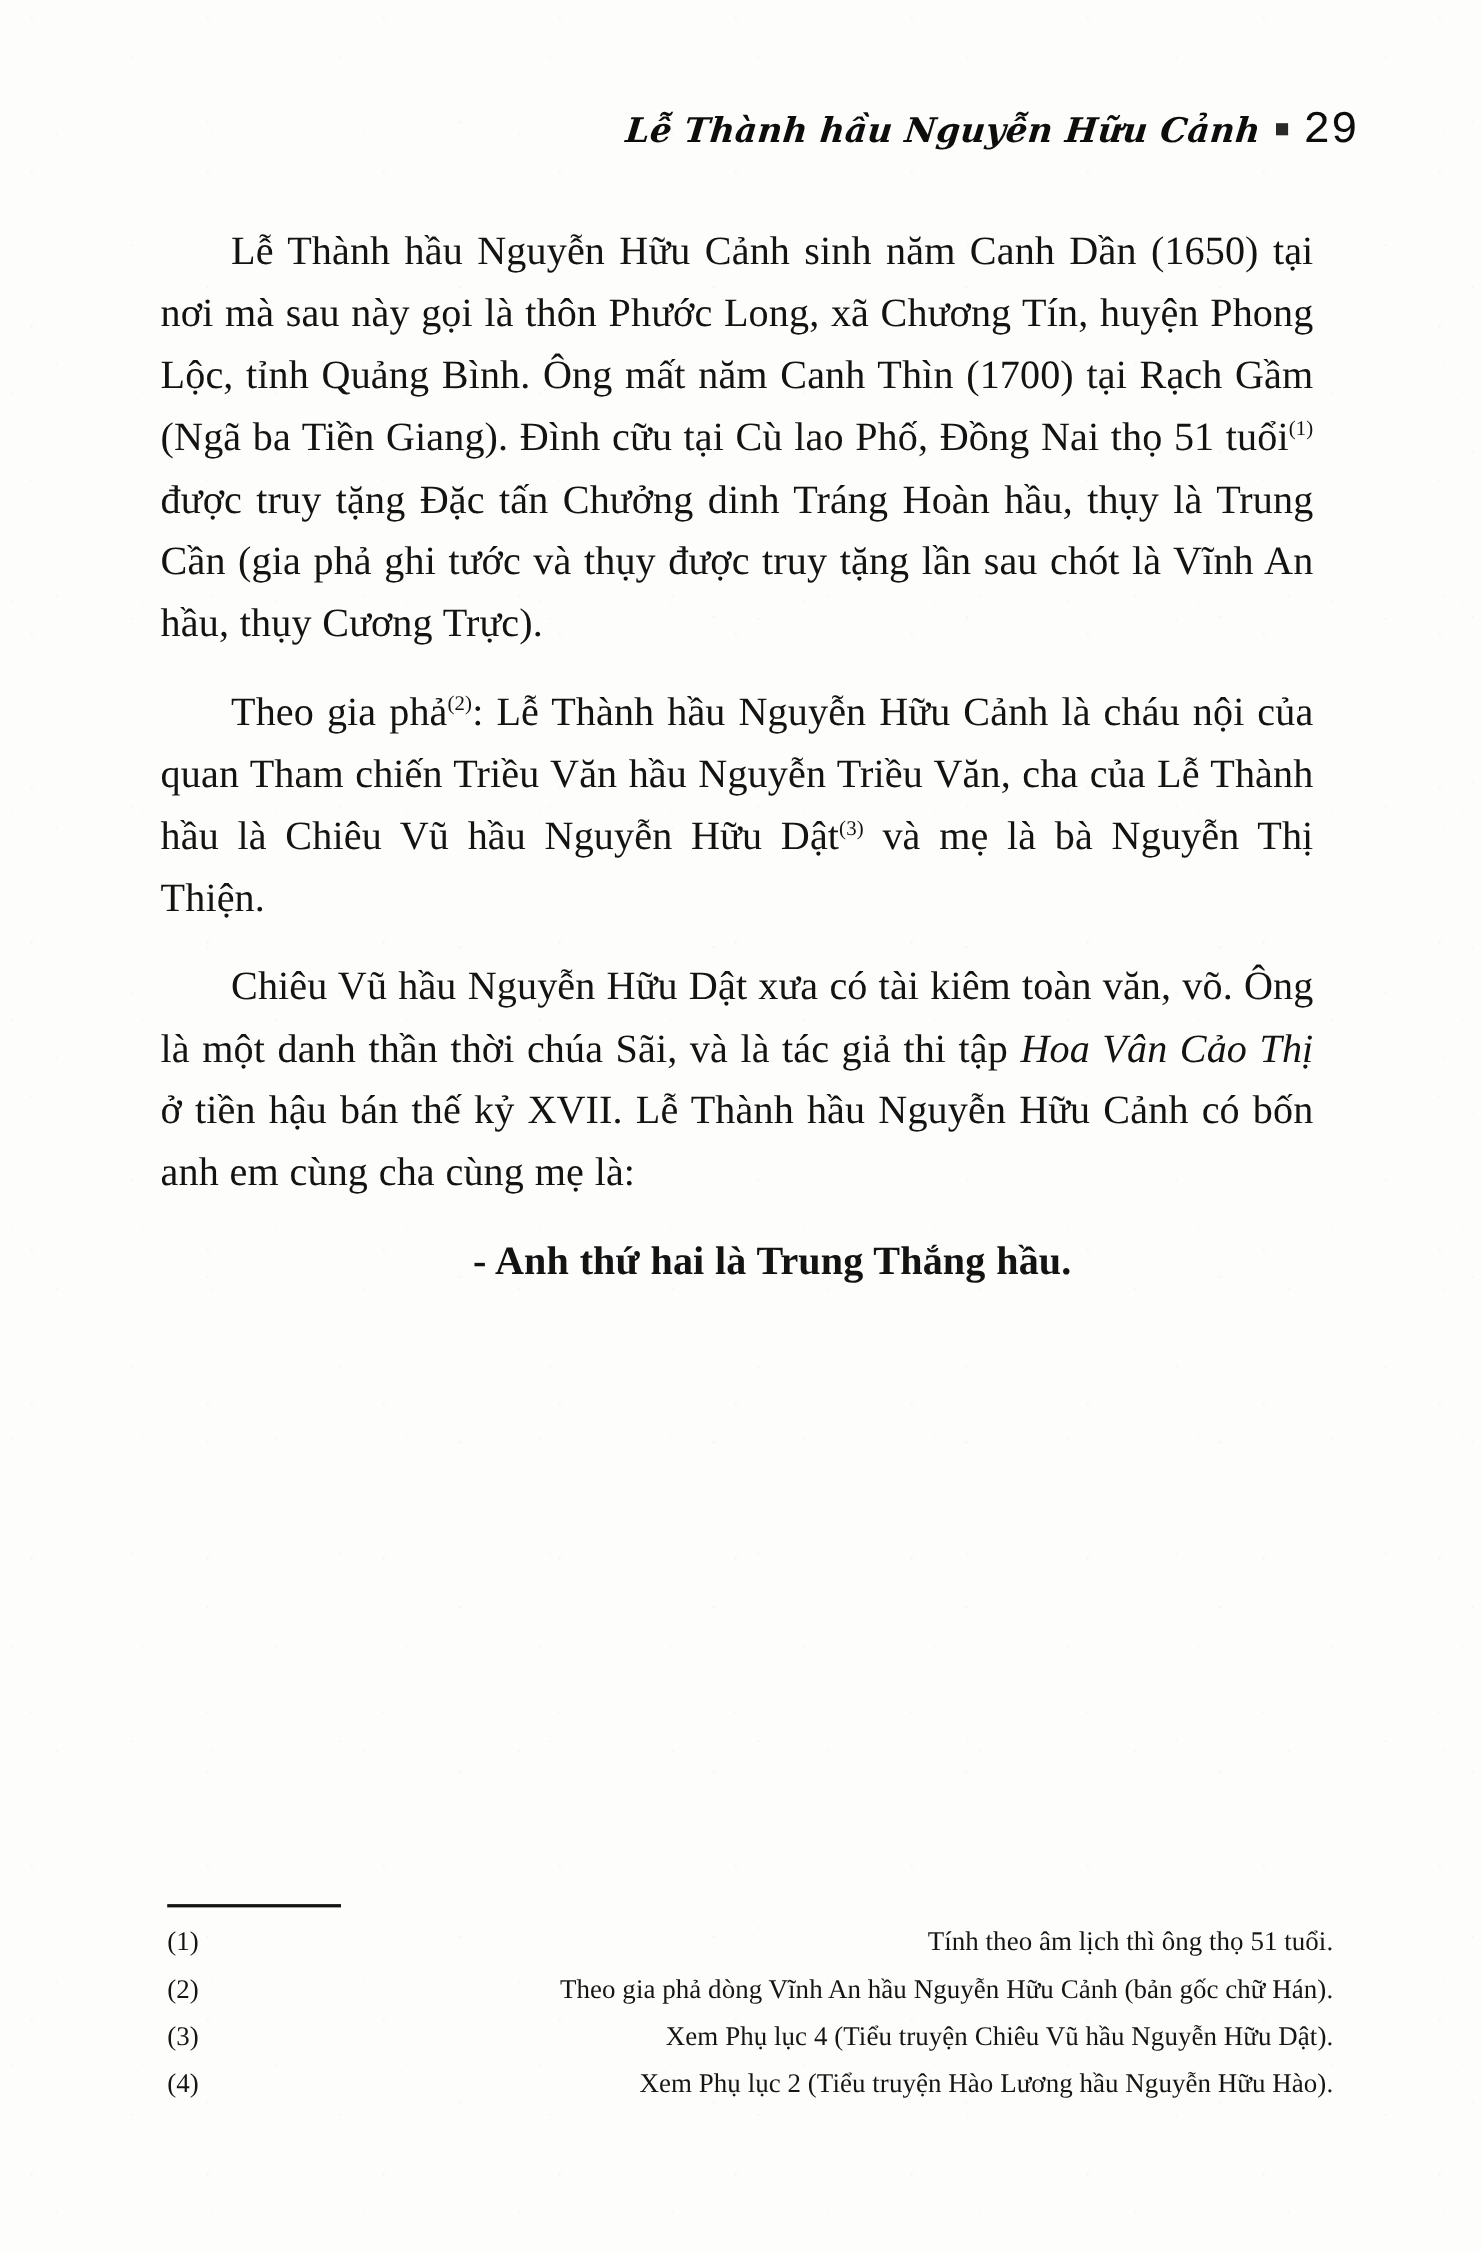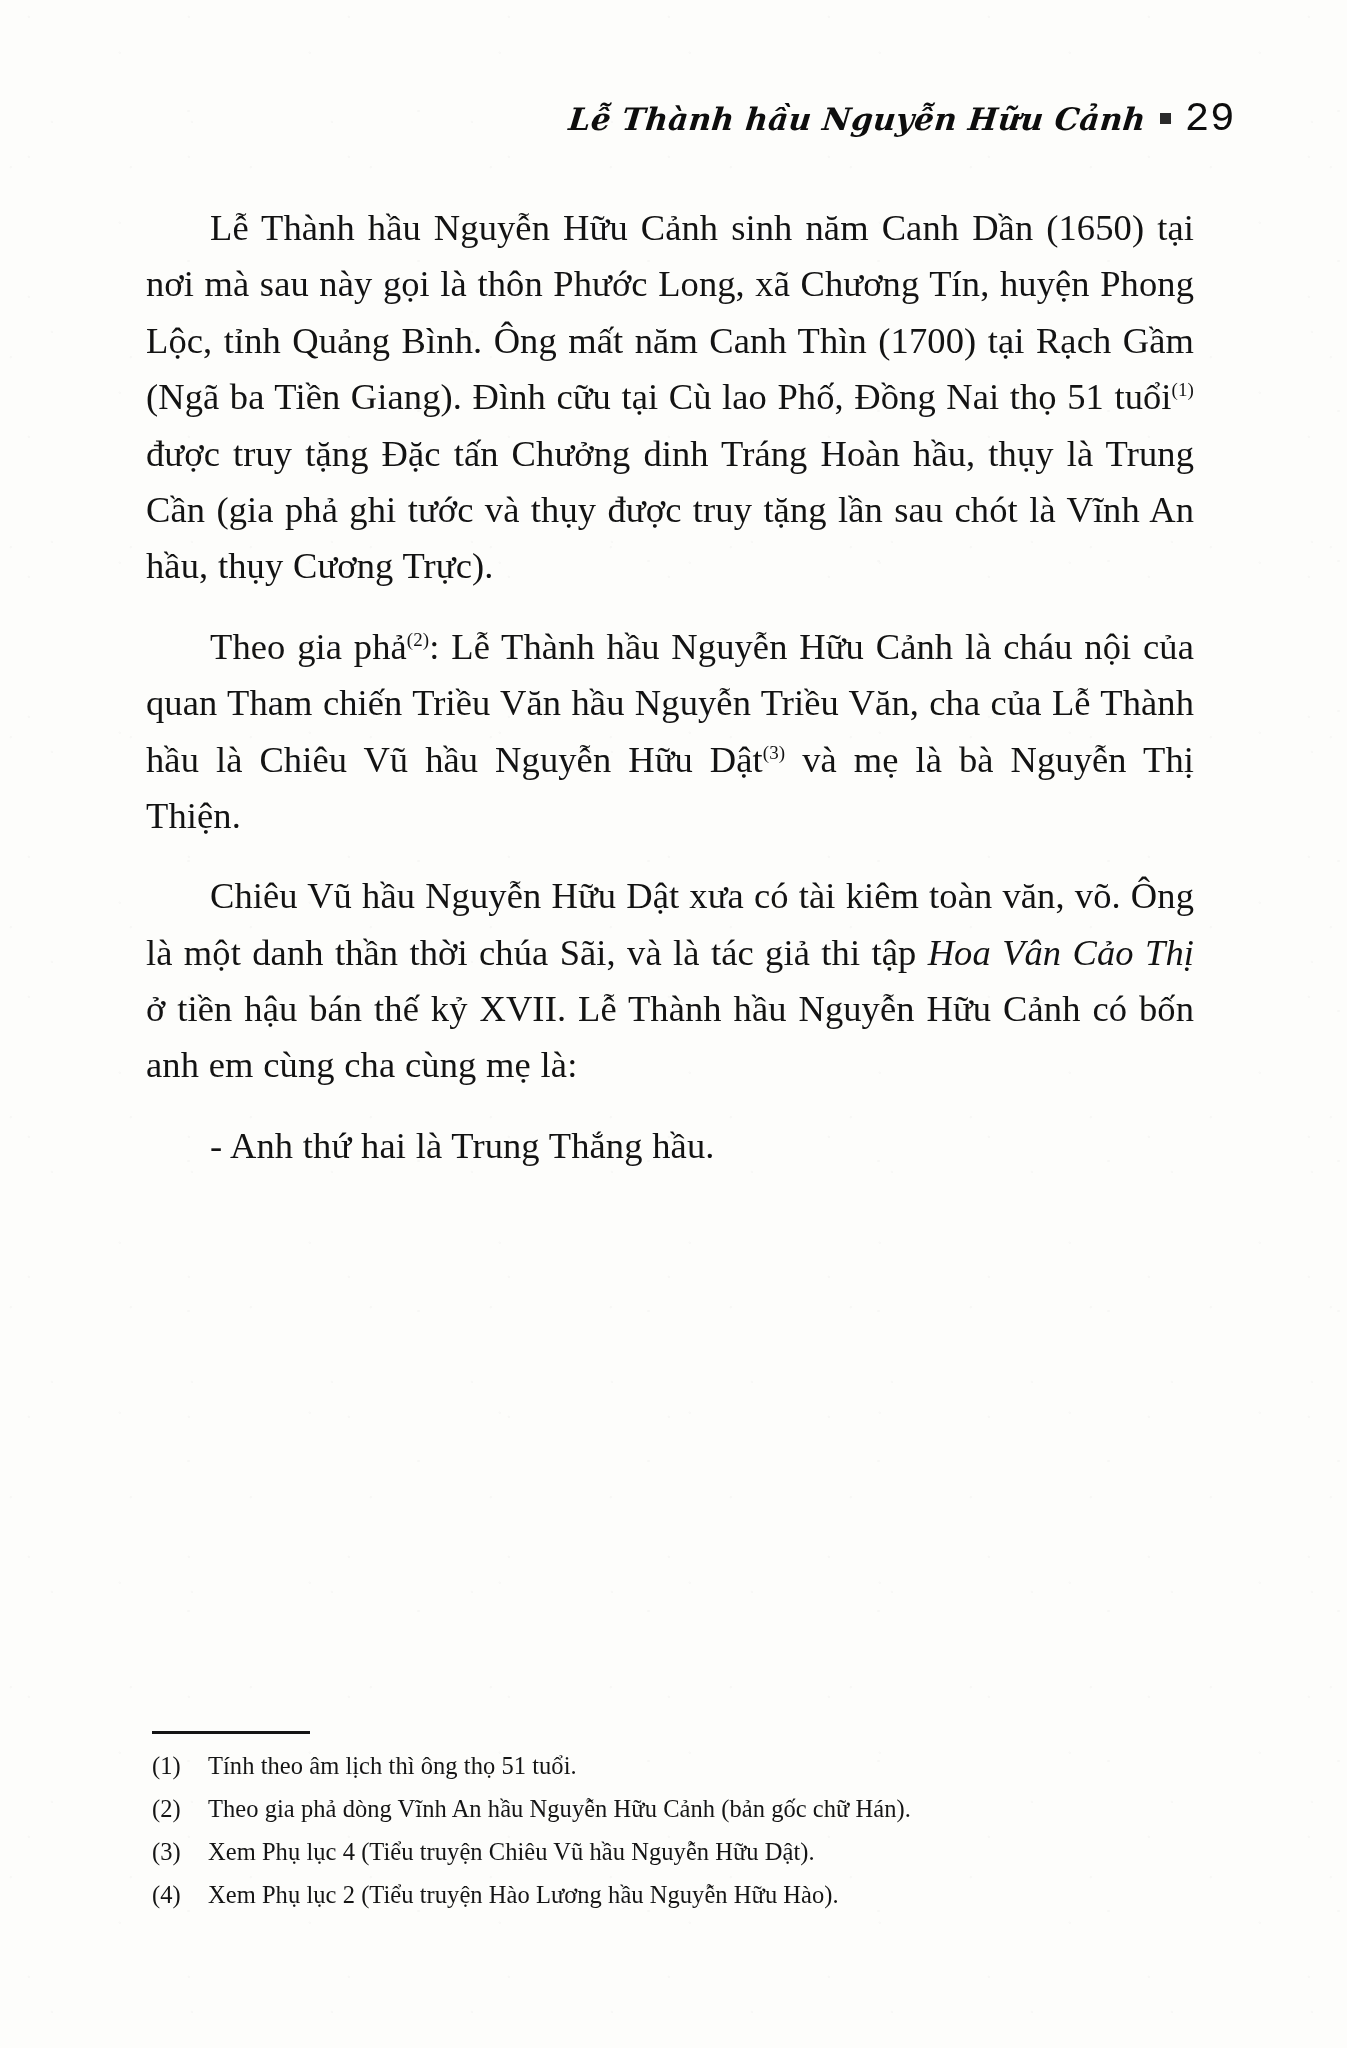--- a/index.html
+++ b/index.html
@@ -90,21 +90,22 @@
   p.listitem {
     margin: 0 0 22px 0;
     font-size: 36.5px;
     line-height: 1.545;
     text-align: justify;
     text-indent: 64px;
     color: #131313;
   }
 
   p.listitem.short {
-    text-align: left;
+    text-align: center;
+    font-weight: bold;
   }
 
   .ital {
   }
 
   sup.fnref {
     font-size: 0.52em;
     vertical-align: super;
     line-height: 0;
   }
@@ -136,20 +137,21 @@
     letter-spacing: .05px;
   }
 
   .fn-num {
     flex: 0 0 auto;
     width: 56px;
   }
 
   .fn-text {
     flex: 1 1 auto;
+    text-align: right;
   }
 </style>
 </head>
 <body>
 
 <div class="page">
 
   <div class="paper-grain"></div>
 
   <div class="runhead">

